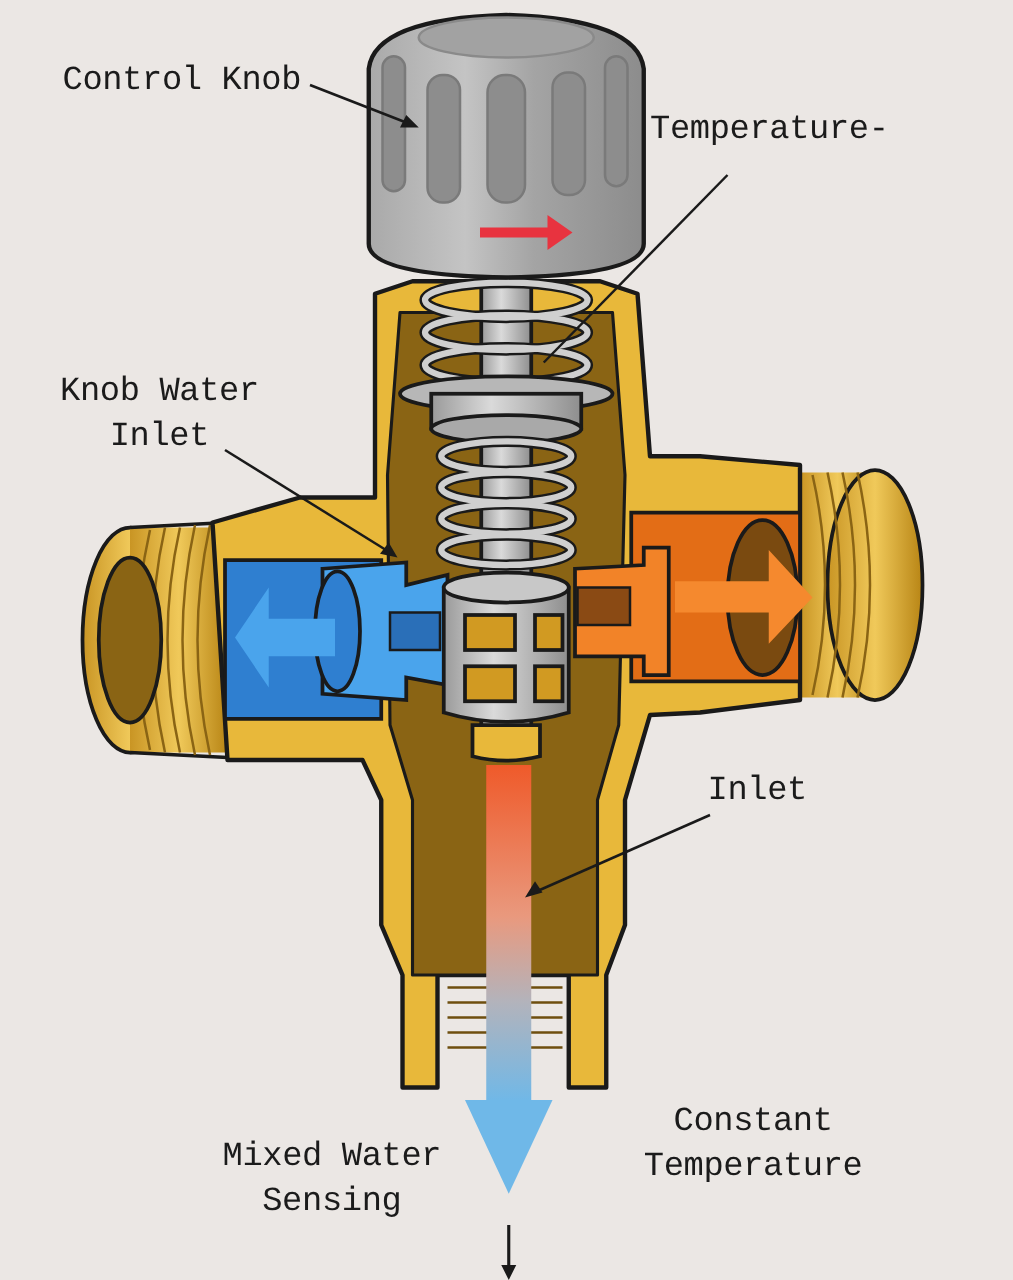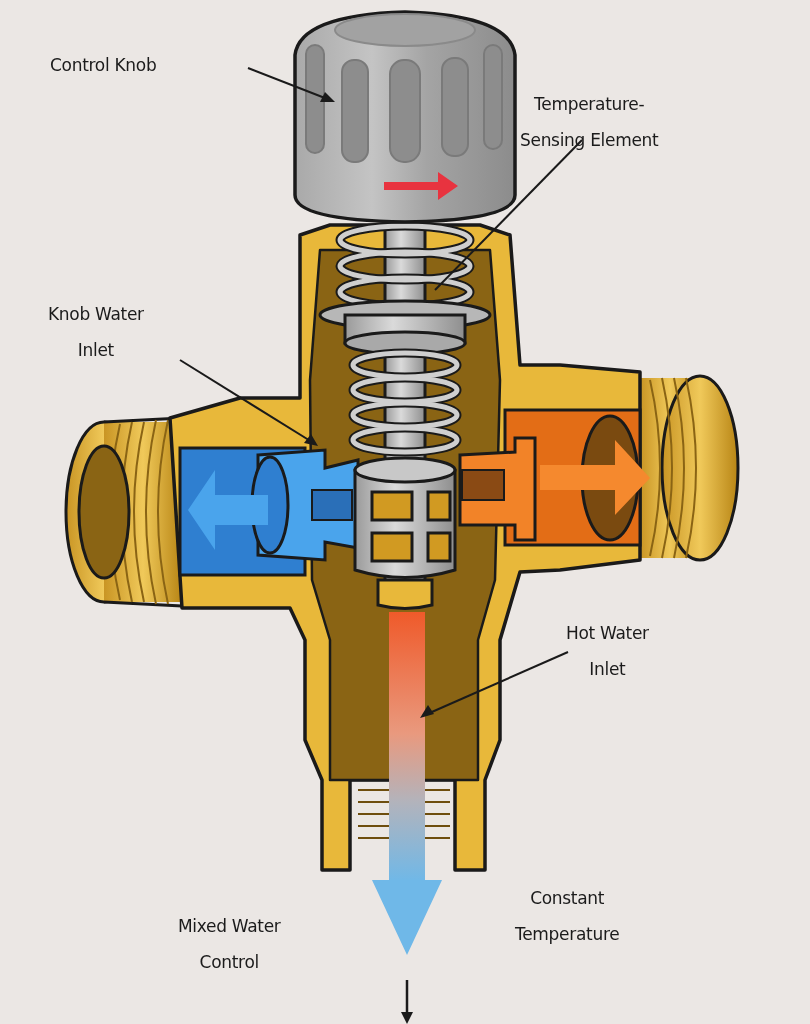--- a/index.html
+++ b/index.html
@@ -4,22 +4,22 @@
 <style>
   html, body { margin: 0; padding: 0; }
   body {
     width: 810px; height: 1024px; overflow: hidden;
     background: #ebe7e4;
     font-family: "DejaVu Sans", "Liberation Sans", sans-serif;
     position: relative;
   }
   #canvas { position: absolute; left: 0; top: 0; width: 810px; height: 1024px; }
   .label {
-    position: absolute; color: #1b1b1b; font-size: 17px; line-height: 36px;
-    text-align: center; white-space: nowrap; letter-spacing: -0.3px;
+    position: absolute; color: #1b1b1b; font-size: 27px; line-height: 36px;
+    text-align: center; white-space: nowrap; letter-spacing: -0.3px; font-family: Liberation Mono, monospace;
   }
   .label span { display: block; }
   #lbl-knob { left: 50px; top: 47px; text-align: left; }
   #lbl-sense { left: 520px; top: 86px; }
   #lbl-cold { left: 48px; top: 296px; }
   #lbl-hot { left: 566px; top: 615px; }
   #lbl-mixed { left: 130px; top: 908px; margin-left: 48px; }
   #lbl-const { left: 515px; top: 880px; }
 </style>
 </head>
@@ -179,30 +179,28 @@
     <line x1="407" y1="980" x2="407" y2="1016" stroke="#1a1a1a" stroke-width="2.5"></line>
     <path d="M401 1012 L413 1012 L407 1024 Z" fill="#1a1a1a"></path>
   </g>
 </svg>
 
 <div id="lbl-knob" class="label">
   <span>Control Knob</span>
 </div>
 <div id="lbl-sense" class="label">
   <span>Temperature-</span>
-  <span>Sensing Element</span>
 </div>
 <div id="lbl-cold" class="label">
   <span>Knob Water</span>
   <span>Inlet</span>
 </div>
 <div id="lbl-hot" class="label">
-  <span>Hot Water</span>
   <span>Inlet</span>
 </div>
 <div id="lbl-mixed" class="label">
   <span>Mixed Water</span>
-  <span>Control</span>
+  <span>Sensing</span>
 </div>
 <div id="lbl-const" class="label">
   <span>Constant</span>
   <span>Temperature</span>
 </div>
 
 </body></html>

